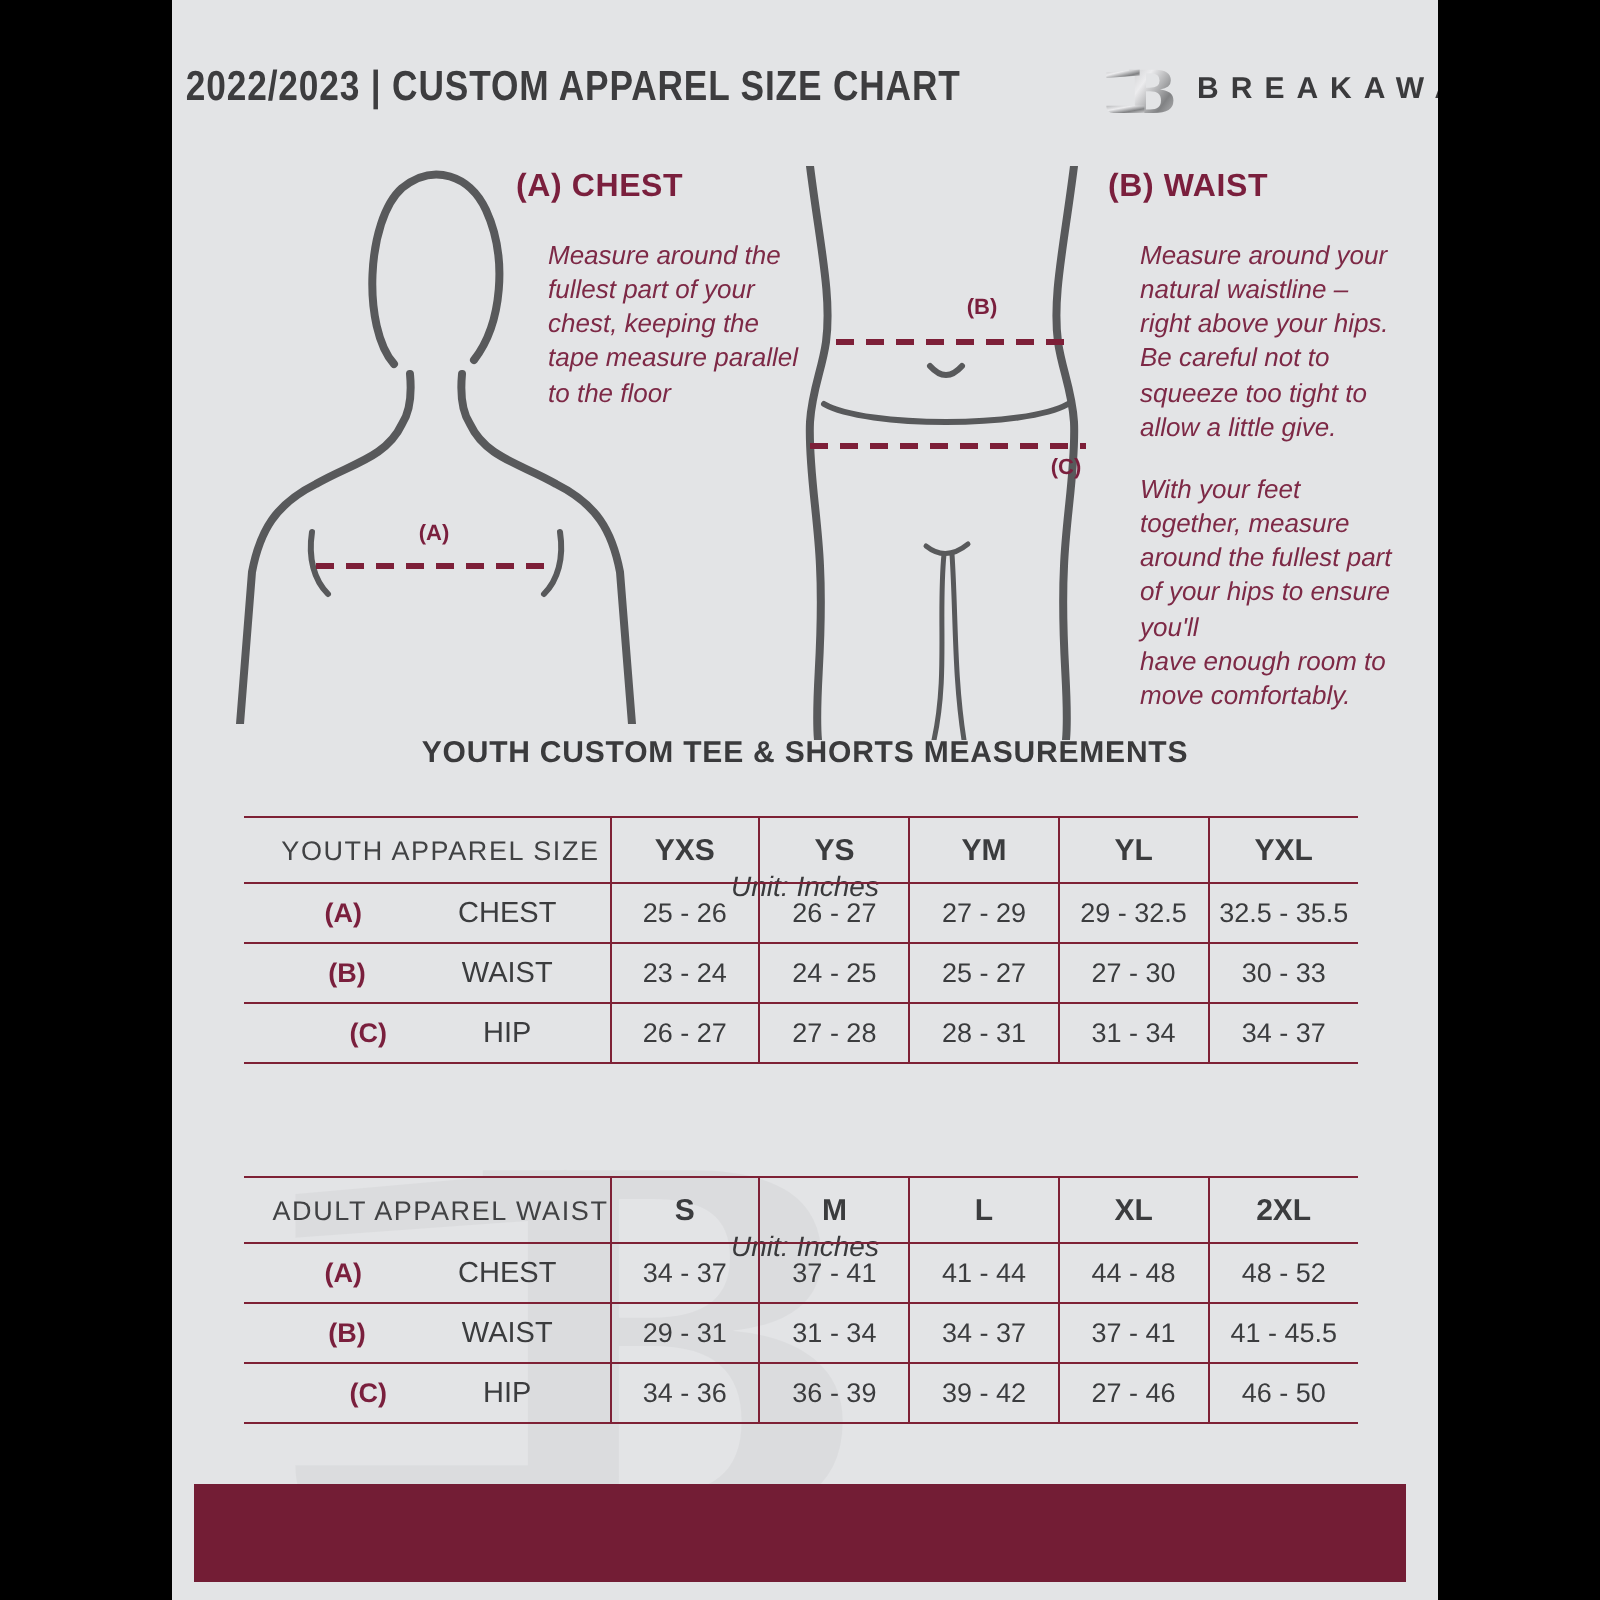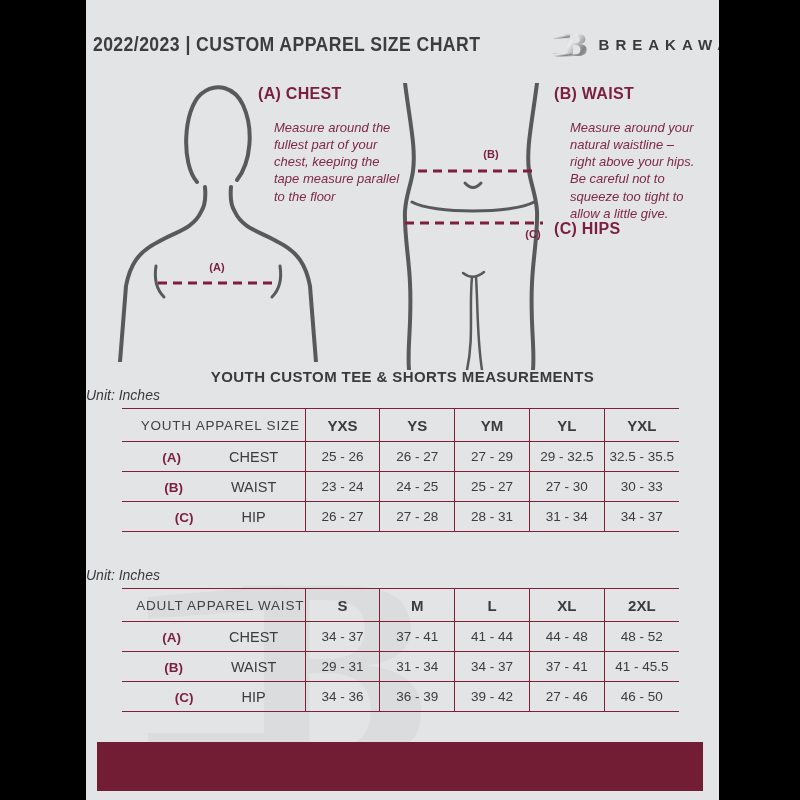--- a/index.html
+++ b/index.html
@@ -20,21 +20,21 @@
   .dash{stroke:#7d1f38 !important;stroke-width:3;stroke-dasharray:9 6;stroke-linecap:butt !important;}
   .fig-label{position:absolute;z-index:3;font-weight:700;font-size:11px;color:#7a1f3d;text-align:center;width:34px;}
 
   
   .sect{position:absolute;z-index:2;}
   .sect h3{margin:0 0 8px 0;font-size:16px;font-weight:700;color:#7a1f3d;letter-spacing:.3px;}
   .sect p{margin:16px;font-size:13px;line-height:1.32;font-style:italic;color:#7d2946;white-space:pre-line;}
 
   
   .tbl-title{position:absolute;left:0;right:0;text-align:center;font-weight:700;font-size:15px;color:#3a3a3c;letter-spacing:.4px;z-index:2;}
-  .tbl-unit{position:absolute;left:0;right:0;font-style:italic;font-size:14px;color:#3a3a3c;z-index:2;}
+  .tbl-unit{position:absolute;left:0;right:0;text-align:center;font-style:italic;font-size:14px;color:#3a3a3c;z-index:2;margin-top:48px;}
   table.size{position:absolute;left:36px;width:557px;border-collapse:collapse;table-layout:fixed;z-index:2;background:transparent;}
   table.size col.c0{width:183px;}
   table.size tr{border-top:1.5px solid #7e2136;}
   table.size tr.last{border-bottom:1.5px solid #7e2136;}
   table.size th,table.size td{border-left:1.4px solid #7e2136;text-align:center;vertical-align:middle;padding:0;}
   table.size th:first-child,table.size td:first-child{border-left:none;text-align:center;padding-left:14px;}
   table.size th{font-weight:700;font-size:15px;color:#3b3c3e;height:32px;}
   table.size th.lbl{font-weight:400;font-size:13.5px;letter-spacing:.8px;color:#414244;}
   table.size td{font-size:13.5px;color:#3b3c3e;height:29px;}
   table.size td .key{font-weight:700;color:#7a1f3d;margin-right:5px;}
@@ -115,21 +115,27 @@
   <div class="sect" style="left:468px;top:85px;width:160px">
     <h3>(B) WAIST</h3>
     <p>Measure around your
 natural waistline –
 right above your hips.
 Be careful not to
 squeeze too tight to
 allow a little give.</p>
   </div>
   <div class="sect" style="left:468px;top:220px;width:165px">
-    <h3>(C) HIPS</h3>
+    <p>With your feet
+together, measure
+around the fullest part
+of your hips to ensure
+you'll
+have enough room to
+move comfortably.</p>
   </div>
 
   <div class="tbl-title" style="top:368px">YOUTH CUSTOM TEE &amp; SHORTS MEASUREMENTS</div>
   <div class="tbl-unit" style="top:387px">Unit: Inches</div>
   <table class="size" style="top:408px">
     <colgroup>
           <col class="c0">
           <col>
           <col>
           <col>

